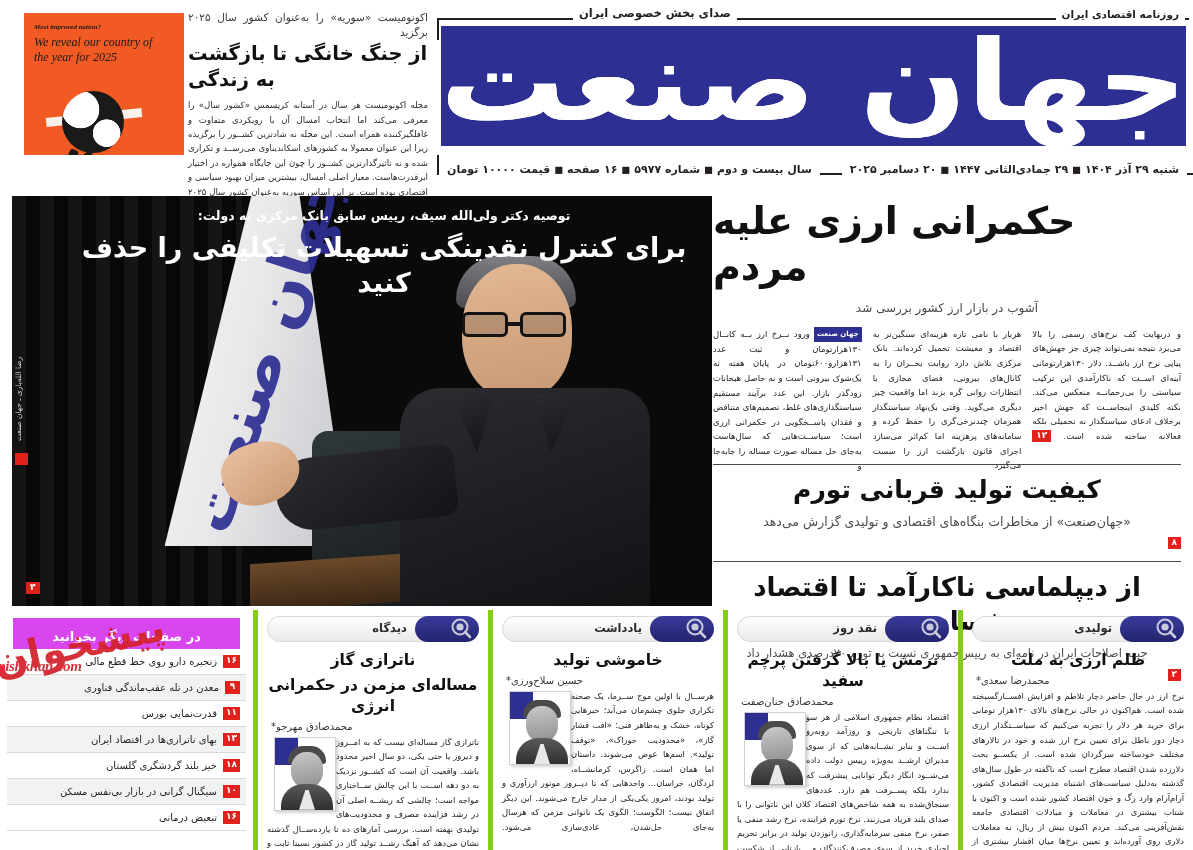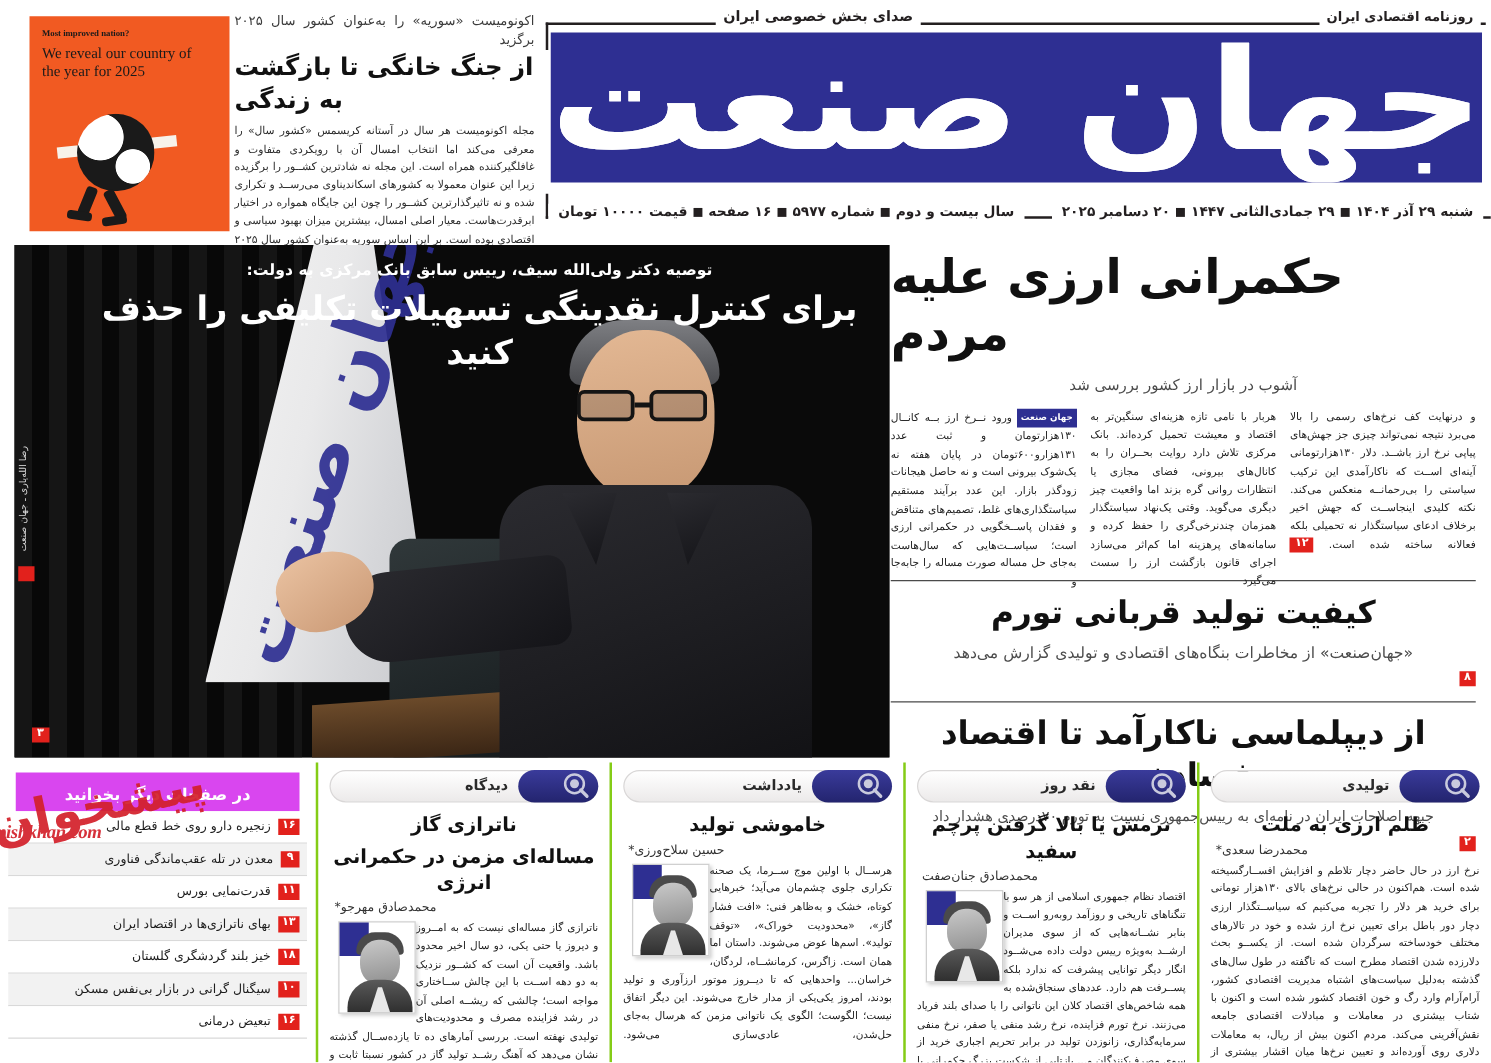--- a/index.html
+++ b/index.html
@@ -131,23 +131,24 @@
   
   .econ-wrap {
     position: absolute;
     top: 8px; left: 8px;
     width: 420px;
     height: 182px;
   }
   .econ-cover {
     position: absolute;
     top: 5px; left: 16px;
-    width: 160px; height: 172px;
+    width: 160px; height: 142px;
     background: #f15a22;
     overflow: hidden;
+    font-style: italic;
   }
   .econ-cover-l1 {
     position: absolute; top: 10px; left: 10px;
     font-size: 7px; font-weight: 700; color: #1a1a1a;
     direction: ltr; text-align: left;
     font-family: "Liberation Serif", serif;
   }
   .econ-cover-l2 {
     position: absolute; top: 22px; left: 10px; width: 130px;
     font-size: 12px; color: #1a1a1a; line-height: 1.25;
@@ -476,21 +477,21 @@
     width: 1193px;
     height: 240px;
     display: flex;
     flex-direction: row;
     direction: rtl;
   }
   .bcol {
     width: 235px;
     padding: 2px 9px 0 9px;
     position: relative;
-    border-left: 2px solid #84cc16;
+    border-left: 5px solid #84cc16;
   }
   .bcol:last-child { border-left: none; }
 
   .sec-tab {
     position: relative;
     height: 26px;
     margin: 4px 0 8px 0;
   }
   .sec-tab-bar {
     position: absolute;

